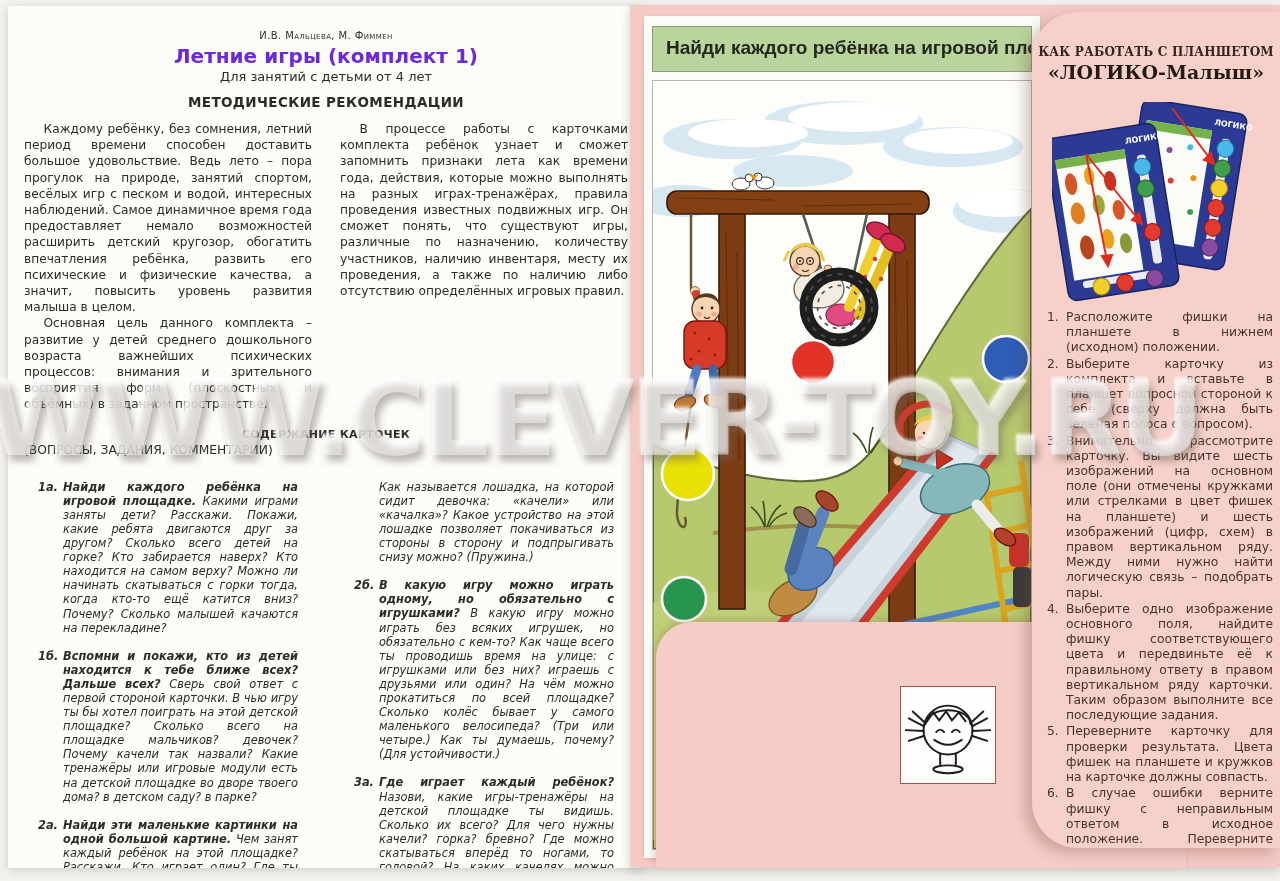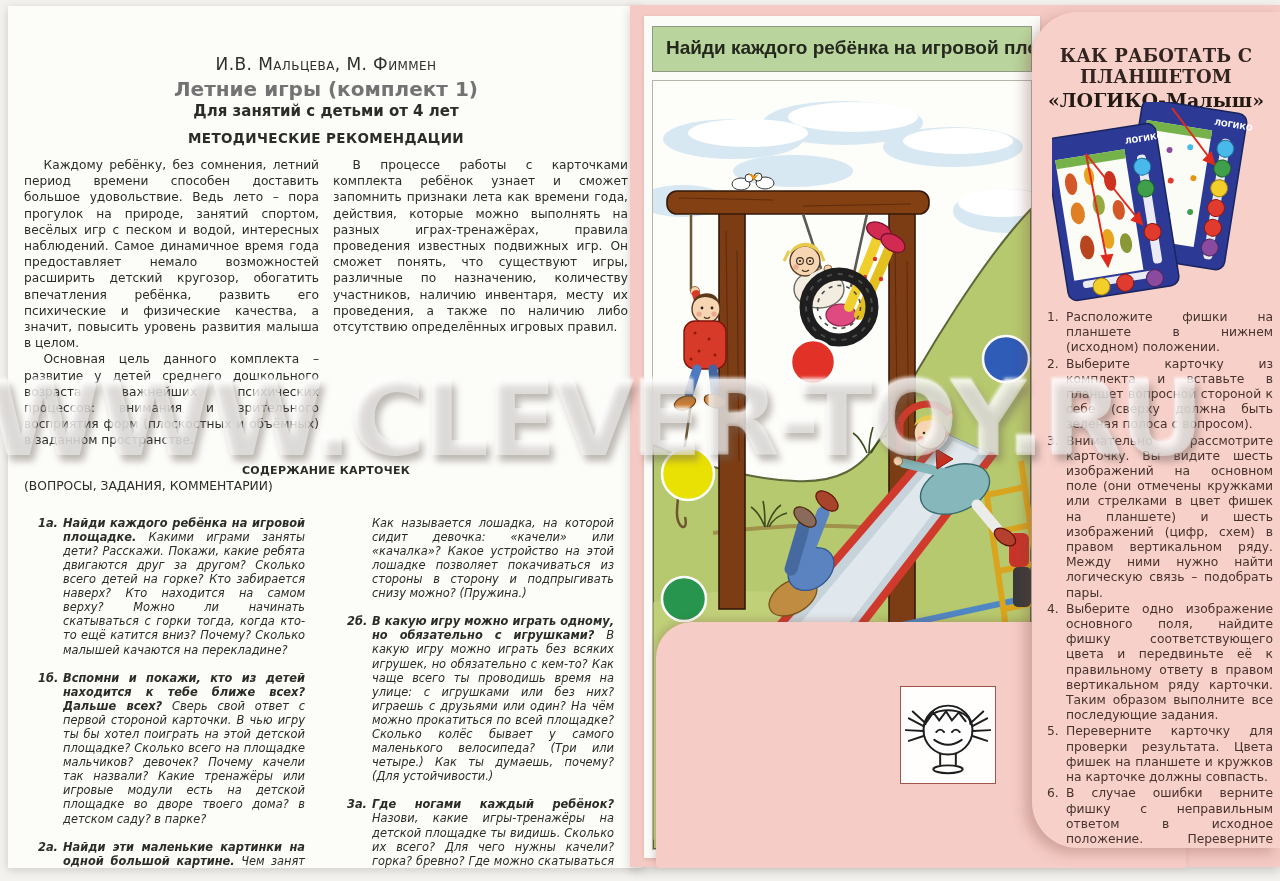--- a/index.html
+++ b/index.html
@@ -7,25 +7,25 @@
     position:relative; width:1280px; height:881px; overflow:hidden;
     background:#f4f2ee; font-family:"DejaVu Sans",sans-serif;
   }
   
   .page-left {
     position:absolute; left:8px; top:6px; width:634px; height:862px;
     background:#fcfcf9; box-shadow:0 2px 9px rgba(0,0,0,.16);
     box-sizing:border-box; padding:24px 14px 0 16px; overflow:hidden;
     color:#2b2b28; z-index:1;
   }
-  .lp-authors { text-align:center; font-size:17px; font-variant:small-caps; letter-spacing:.4px; color:#2e2e2a;margin-top:24px; }
-  .lp-title   { text-align:center; font-size:20px; font-weight:bold; margin:3px 0 0; color:#737373; }
-  .lp-age     { text-align:center; font-size:15px; margin-top:1px;font-weight:bold; }
+  .lp-authors { text-align:center; font-size:10px; font-variant:small-caps; letter-spacing:.4px; color:#2e2e2a; }
+  .lp-title   { text-align:center; font-size:20px; font-weight:bold; margin:3px 0 0; color:#6d28d9; }
+  .lp-age     { text-align:center; font-size:13px; margin-top:1px; }
   .lp-method  { text-align:center; font-size:13.5px; font-weight:600; margin:10px 0 0; letter-spacing:.4px; font-variant:small-caps; }
-  .lp-cols { display:flex; gap:14px; margin-top:11px; }
+  .lp-cols { display:flex; gap:28px; margin-top:11px; }
   .lp-col  { flex:1; min-width:0; }
   .lp-p { font-size:12.2px; line-height:16.2px; text-align:justify; text-indent:1.6em; margin:0; }
   .lp-contents     { text-align:center; font-size:11px; font-weight:600; margin-top:15px; letter-spacing:.3px; }
   .lp-contents-sub { text-align:left; font-size:12.3px; margin-top:2px; }
   .items { margin-top:9px; }
   .citem { position:relative; padding-left:25px; font-size:11.4px; line-height:14.1px; text-align:justify; margin:14px;font-style:italic; }
   .citem .cnum { position:absolute; left:0; top:0; font-weight:bold; }
   .citem b { font-weight:bold; }
   
   .folder {
@@ -55,21 +55,21 @@
   }
   .face-box {
     position:absolute; left:244px; top:64px; width:96px; height:98px;
     background:#fffefd; border:1px solid #a0544b; box-sizing:border-box;
   }
   .panel {
     position:absolute; left:1032px; top:12px; width:248px; height:836px;
     background:#f8d0ca; border-radius:46px 0 0 46px;
     box-shadow:-7px 5px 13px rgba(120,70,60,.30); z-index:4; overflow:hidden;
   }
-  .panel-t1 { margin-top:33px; text-align:center; font-family:"DejaVu Serif",serif; font-weight:bold; font-size:18px; color:#32241f; letter-spacing:.2px; }
+  .panel-t1 { margin-top:33px; text-align:center; font-family:"DejaVu Serif",serif; font-weight:bold; font-size:12px; color:#32241f; letter-spacing:.2px; }
   .panel-t2 { text-align:center; font-family:"DejaVu Serif",serif; font-weight:bold; font-size:19px; color:#231913; margin-top:2px; }
   .tablets { position:absolute; left:20px; top:90px; width:208px; height:202px; }
   .steps { position:absolute; left:15px; top:298px; width:226px; }
   .step { position:relative; padding-left:19px; font-size:12.3px; line-height:15.2px; text-align:justify; color:#47332d; margin-bottom:1px; }
   .step .snum { position:absolute; left:0; }
   
   .watermark {
     position:absolute; left:-14px; top:358px; width:1330px; z-index:50;
     font-size:104px; font-weight:bold; letter-spacing:-3px; white-space:nowrap;
     color:rgba(255,255,255,.48); pointer-events:none;
@@ -124,21 +124,21 @@
           <b></b>
           <span>Как называется лошадка, на которой сидит девочка: «качели» или «качалка»? Какое устройство на этой лошадке позволяет покачиваться из стороны в сторону и подпрыгивать снизу можно? (Пружина.)</span>
         </div>
         <div class="citem">
           <span class="cnum">2б.</span>
           <b>В какую игру можно играть одному, но обязательно с игрушками?</b>
           <span>В какую игру можно играть без всяких игрушек, но обязательно с кем-то? Как чаще всего ты проводишь время на улице: с игрушками или без них? играешь с друзьями или один? На чём можно прокатиться по всей площадке? Сколько колёс бывает у самого маленького велосипеда? (Три или четыре.) Как ты думаешь, почему? (Для устойчивости.)</span>
         </div>
         <div class="citem">
           <span class="cnum">3а.</span>
-          <b>Где ногами каждый ребёнок?</b>
+          <b>Где играет каждый ребёнок?</b>
           <span>Назови, какие игры-тренажёры на детской площадке ты видишь. Сколько их всего? Для чего нужны качели? горка? бревно? Где можно скатываться вперёд то ногами, то головой? На каких качелях можно качаться только парой? На чём можно покачиваться, цепляясь то руками, то ногами? Как с помощью рук можно сохранить равновесие, шагая по узкой поверхности?</span>
         </div>
       </div>
     </div>
   </div>
 
   <div class="folder"></div>
 
   <div class="card">
     <div class="banner">

